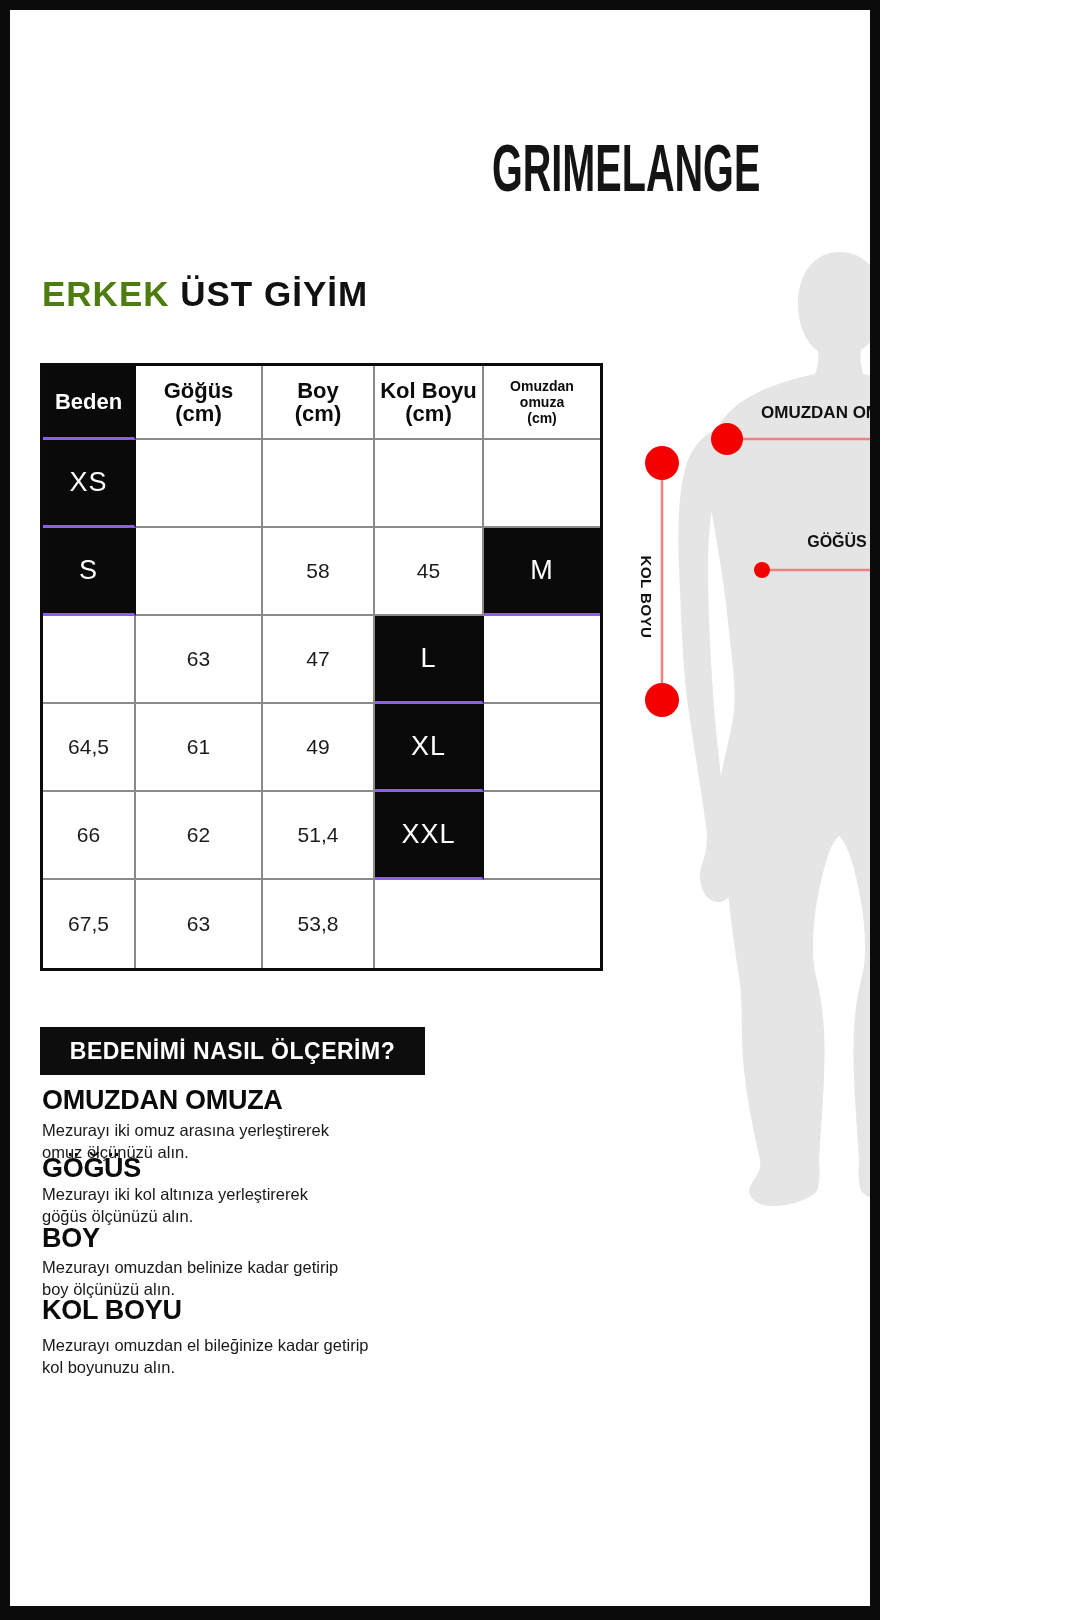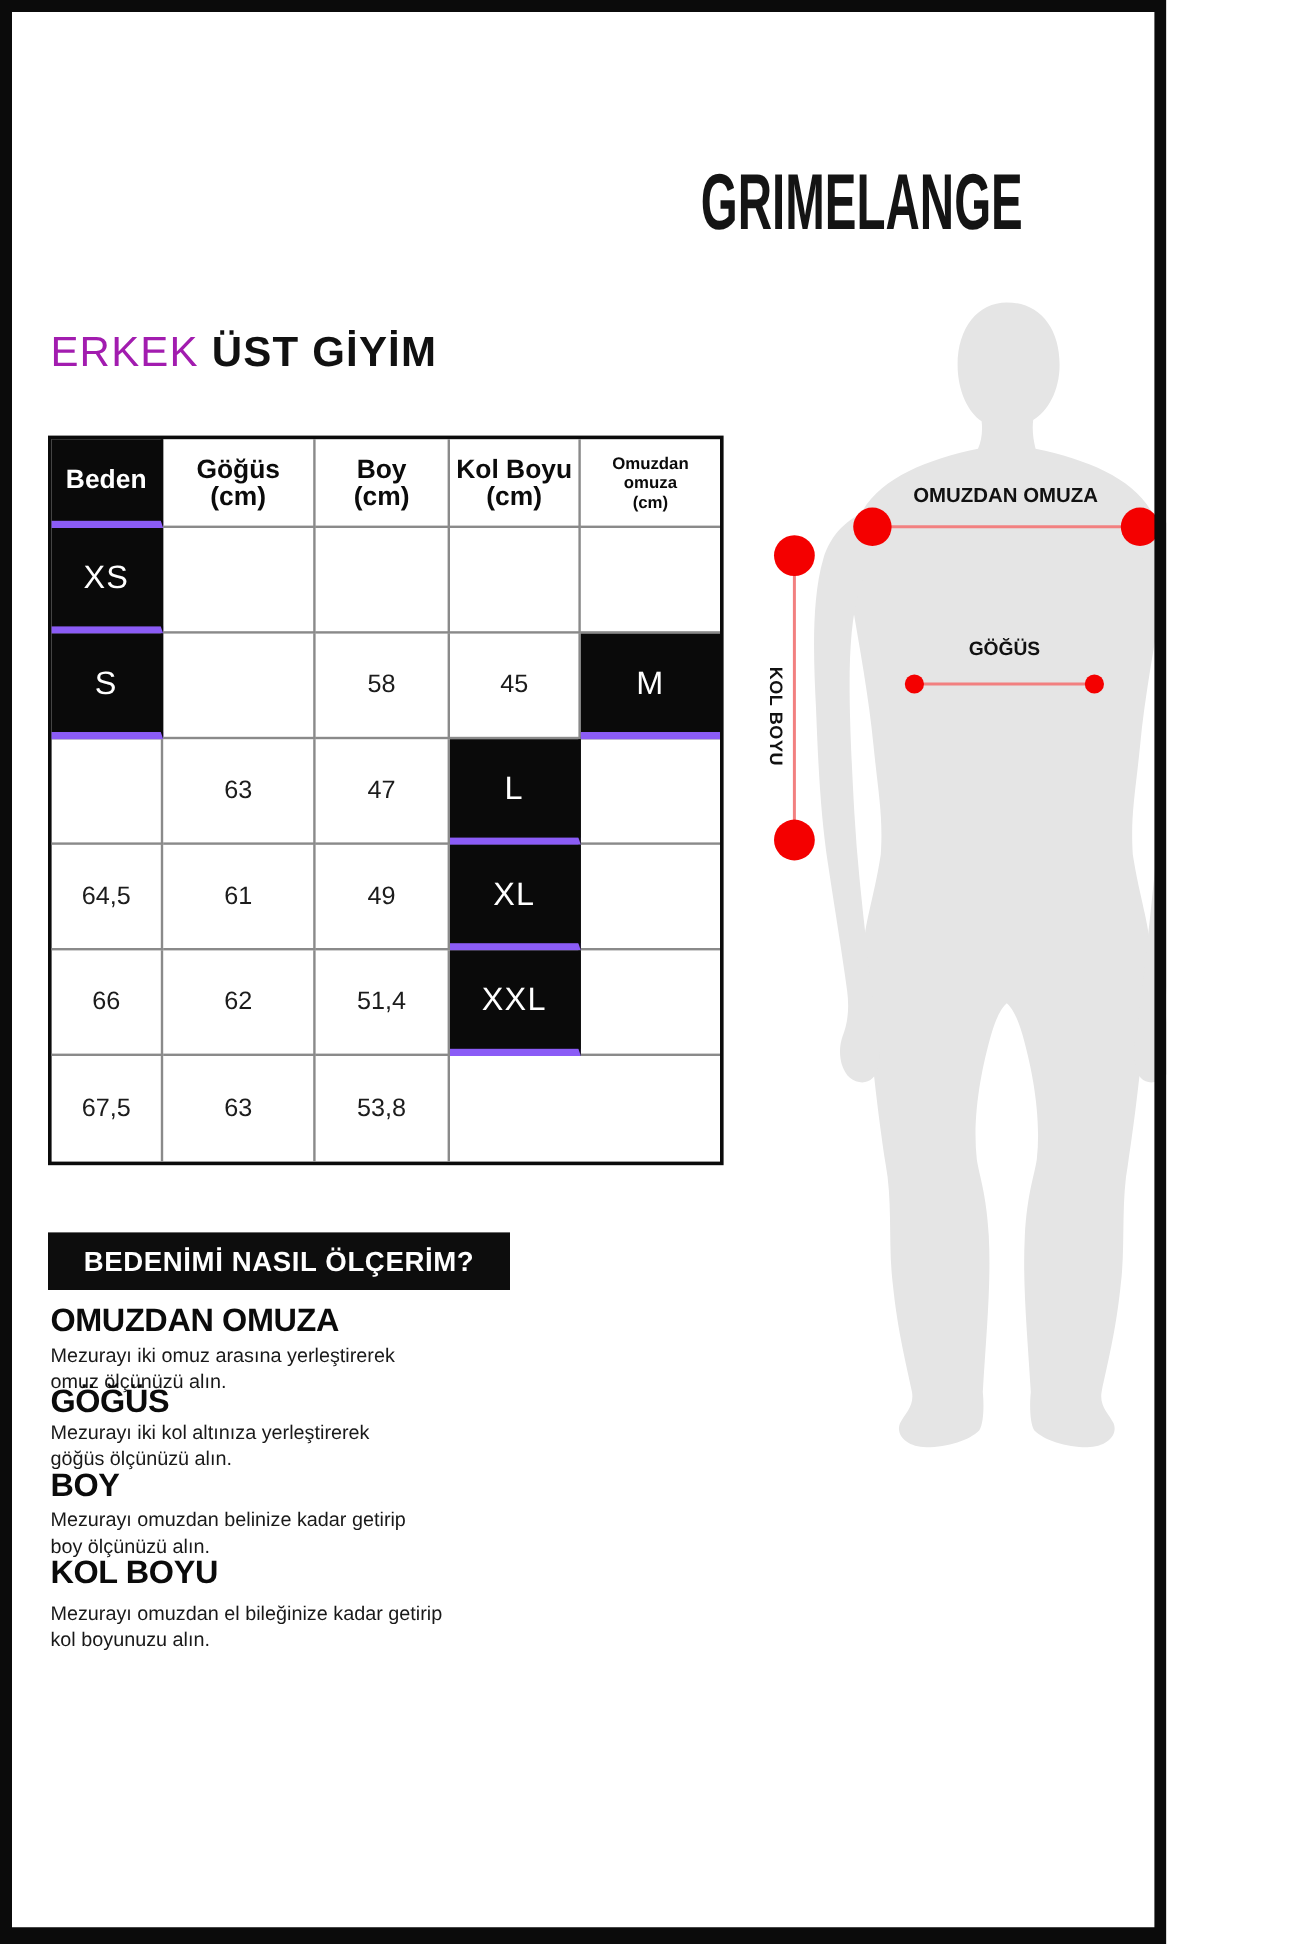--- a/index.html
+++ b/index.html
@@ -1,51 +1,51 @@
 <!DOCTYPE html>
 <html><head>
 <meta charset="utf-8">
 <style>
   html,body{margin:0;padding:0;background:#fff;}
   .page{
-    position:relative;width:972px;height:1620px;background:#ffffff;
+    position:relative;width:880px;height:1620px;background:#ffffff;
     font-family:"Liberation Sans",sans-serif;color:#0b0b0b;overflow:hidden;
   }
   .frame{
     position:absolute;inset:0;border:10px solid #0b0b0b;border-bottom-width:14px;
     pointer-events:none;z-index:50;
   }
   
   .logo{
     position:absolute;top:135px;right:120px;font-size:66px;font-weight:800;
     letter-spacing:0px;transform:scaleX(0.6);transform-origin:100% 50%;
     color:#141414;white-space:nowrap;line-height:1;
   }
   
   .title{position:absolute;left:42px;top:274px;font-size:35px;letter-spacing:1px;white-space:nowrap;}
-  .title .light{font-weight:400;color:#a21caf;margin-top:28px;}
+  .title .light{font-weight:700;color:#4d7c0f;margin-top:28px;}
   .title .bold{font-weight:800;color:#111;}
   
   .size-table{
     position:absolute;left:40px;top:363px;display:grid;
     grid-template-columns:93px 127px 112px 109px 116px;
     grid-template-rows:74px repeat(6,88px);
     border:3px solid #0b0b0b;background:#fff;
   }
   .cell{
     display:flex;align-items:center;justify-content:center;text-align:center;
     border-right:2px solid #8a8a8a;border-bottom:2px solid #8a8a8a;
   }
   .cell:nth-child(5n){border-right:none;}
   .cell:nth-child(n+31){border-bottom:none;}
   .th{font-weight:700;font-size:22px;line-height:1.05;white-space:pre-line;}
   .th.small{font-size:14px;line-height:1.15;}
   .c-bk{
     background:#0a0a0a;color:#fff;border-right-color:#0a0a0a;
-    border-bottom:6px solid #8b5cf6;
+    border-bottom:3px solid #8b5cf6;
   }
   .c-bk.hdr{font-weight:700;font-size:22px;}
   .c-bk.sz{font-weight:400;font-size:27px;letter-spacing:1px;}
   .cell:nth-child(31){border-bottom:none;}
   .td{font-size:21px;font-weight:400;color:#1c1c1c;}
   
   .silhouette{position:absolute;left:620px;top:250px;}
   .measures{position:absolute;left:600px;top:400px;}
   .m-label{position:absolute;font-weight:800;color:#111;white-space:nowrap;z-index:10;}
   .lbl-shoulder{left:838px;top:403px;transform:translateX(-50%);font-size:17px;}

